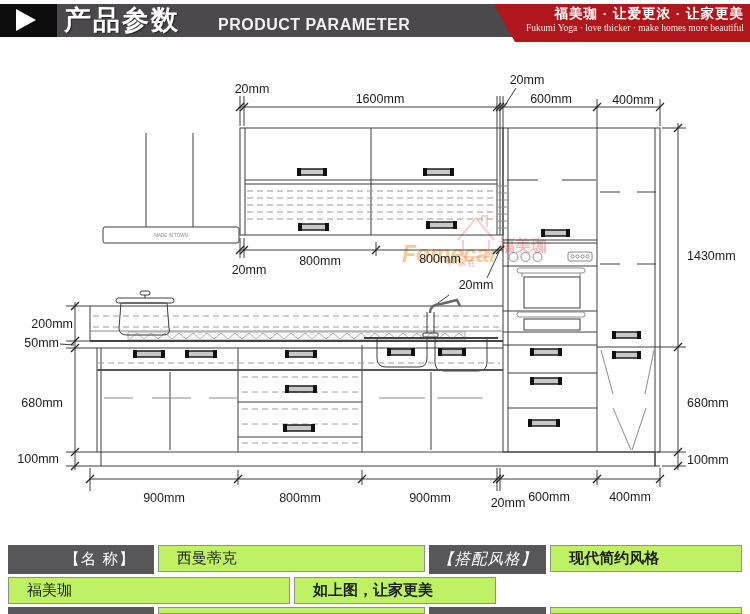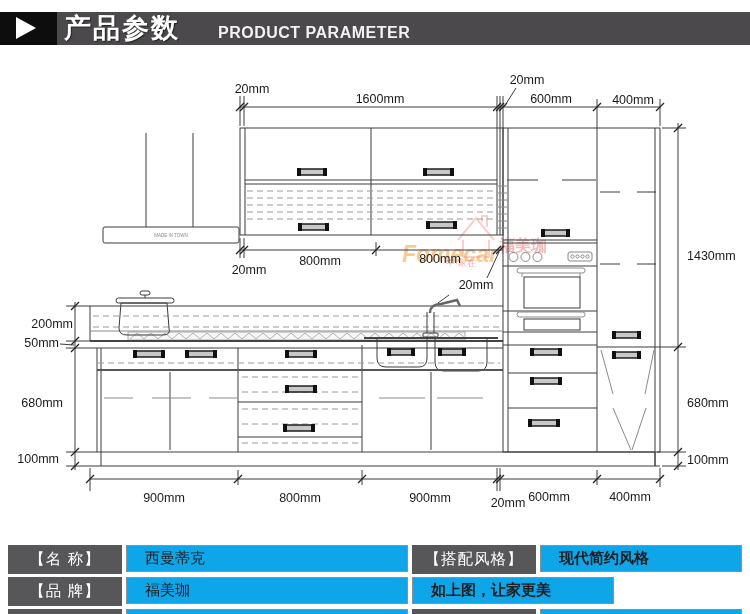--- a/index.html
+++ b/index.html
@@ -1,19 +1,19 @@
 <!DOCTYPE html>
 <html><head>
 <meta charset="utf-8">
 <style>
   html,body{margin:0;padding:0;}
   body{width:750px;height:614px;position:relative;background:#fff;overflow:hidden;
        font-family:"Liberation Sans",sans-serif;}
   
-  .hdr{position:absolute;left:0;top:12px;width:690px;height:40px;}
+  .hdr{position:absolute;left:0;top:4px;width:690px;height:40px;}
   .hdr-black{position:absolute;left:0;top:0;width:57px;height:33px;background:#0d0d0d;}
   .play{position:absolute;left:16px;top:5px;width:0;height:0;
         border-top:11px solid transparent;border-bottom:11px solid transparent;
         border-left:20px solid #fff;}
   .hdr-gray{position:absolute;left:57px;top:0;width:693px;height:33px;background:#4b494c;}
   .hdr-title-cn{position:absolute;left:64px;top:-2px;color:#fff;font-size:27px;font-weight:bold;
         letter-spacing:2px;text-shadow:1px 1px 1px #222;}
   .hdr-title-en{position:absolute;left:186px;top:12px;color:#f2f2f2;font-size:16px;
         font-weight:bold;letter-spacing:.5px;margin-left:32px;}
   .banner{position:absolute;left:488px;top:0;width:262px;height:38px;background:#b2161d;
@@ -34,38 +34,42 @@
   .lt{stroke:#8a8a8a;stroke-width:1;fill:none;}
   .dsh{stroke:#9a9a9a;stroke-width:1;fill:none;stroke-dasharray:6 4;}
   .tk{stroke:#222;stroke-width:1.2;}
   .hdl{fill:#c8c8c8;stroke:#111;stroke-width:1.4;}
   .cap{fill:#111;}
   
   .spec{position:absolute;left:8px;top:545px;width:734px;}
   .spec-row{display:flex;margin-bottom:3px;}
   .cell-label{background:#575659;color:#fff;height:29px;display:flex;align-items:center;
        justify-content:center;font-size:15.5px;letter-spacing:1px;}
-  .cell-value{background:#0ea5e9;border:1px solid #8f8f8f;height:27px;display:flex;align-items:center;
+  .cell-value{background:#bef264;border:1px solid #8f8f8f;height:27px;display:flex;align-items:center;
        padding-left:18px;font-size:15px;color:#1e1e1e;box-sizing:border-box;}
-  .w-l1{width:114px;margin-right:4px;}
+  .w-l1{width:114px;margin-right:4px;padding-left:38px;}
   .w-v1{width:282px;margin-right:4px;}
-  .w-l2{width:124px;margin-right:4px;}
+  .w-l2{width:124px;margin-right:4px;font-style:italic;}
   .w-v2{width:202px;font-weight:bold;}
   .spec-row.cut .cell-label,.spec-row.cut .cell-value{height:7px;overflow:hidden;}
 </style>
 </head>
 <body>
 
 <div class="hdr">
   <div class="hdr-gray"></div>
   <div class="hdr-black">
     <div class="play"></div>
   </div>
   <div class="hdr-title-cn">产品参数</div>
   <div class="hdr-title-en">PRODUCT PARAMETER</div>
+  <div class="banner">
+    <div class="banner-cn">福美珈 · 让爱更浓 · 让家更美</div>
+    <div class="banner-en">Fukumi Yoga · love thicker · make homes more beautiful</div>
+  </div>
 </div>
 
 <svg class="diagram" width="750" height="540" viewBox="0 0 750 540">
 
   <g>
     <path d="M458,240 L476,218 L494,240 M463,240 L463,257 L489,257 L489,240 M482,222 v-6 h5 v11" stroke="#e06060" fill="none" stroke-width="2" opacity="0.3"></path>
     <text class="wm-en" x="402" y="262">Fomecar</text>
     <text class="wm-cn" x="499" y="251">福美珈</text>
     <text class="wm-cn2" x="446" y="266">中·家在</text>
   </g>
@@ -380,21 +384,20 @@
 </svg>
 
 <div class="spec">
   <div class="spec-row">
     <div class="cell-label w-l1">【名 称】</div>
     <div class="cell-value w-v1">西曼蒂克</div>
     <div class="cell-label w-l2">【搭配风格】</div>
     <div class="cell-value w-v2">现代简约风格</div>
   </div>
   <div class="spec-row">
-    <div class="cell-label w-l1">【品 牌】</div>
     <div class="cell-value w-v1">福美珈</div>
     <div class="cell-value w-v2">如上图，让家更美</div>
   </div>
   <div class="spec-row cut">
     <div class="cell-label w-l1"></div>
     <div class="cell-value w-v1"></div>
     <div class="cell-label w-l2"></div>
     <div class="cell-value w-v2"></div>
   </div>
 </div>

